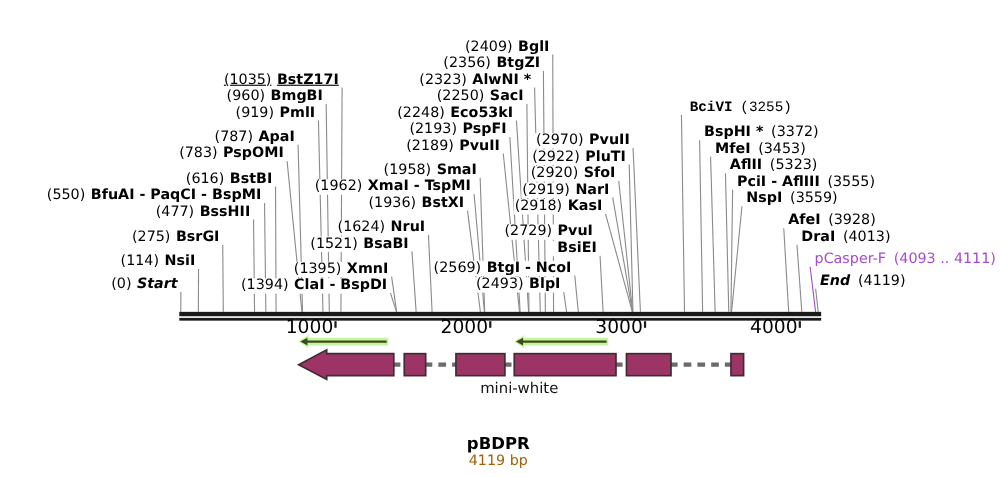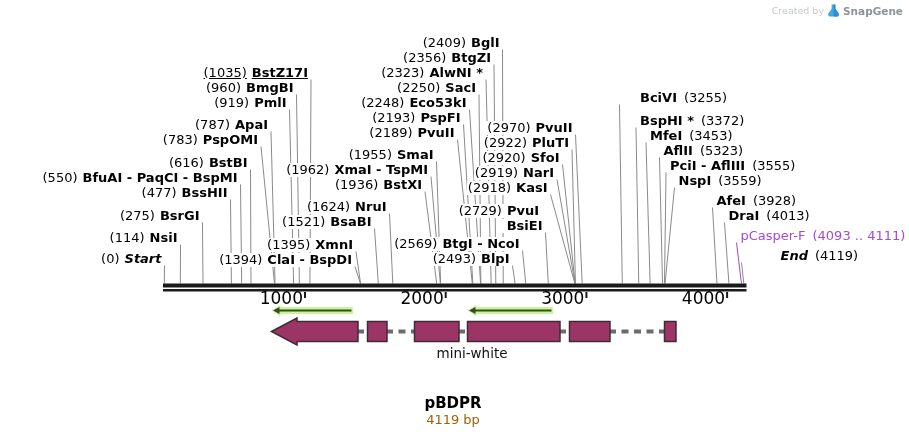--- a/index.html
+++ b/index.html
@@ -104,60 +104,50 @@
       <div class="site-label left" style="top: 118px; right: 640px;"><span class="pos">(787)</span><span class="name">ApaI</span></div>
       <div class="site-label left" style="top: 96px; right: 621.5px;"><span class="pos">(919)</span><span class="name">PmlI</span></div>
       <div class="site-label left" style="top: 81px; right: 614.5px;"><span class="pos">(960)</span><span class="name">BmgBI</span></div>
       <div class="site-label left" style="top: 66px; right: 600px; text-decoration: underline;"><span class="pos">(1035)</span><span class="name">BstZ17I</span></div>
       <div class="site-label left" style="top: 253px; right: 556px;"><span class="pos">(1394)</span><span class="name">ClaI - BspDI</span></div>
       <div class="site-label left" style="top: 238px; right: 555px;"><span class="pos">(1395)</span><span class="name">XmnI</span></div>
       <div class="site-label left" style="top: 215px; right: 536.5px;"><span class="pos">(1521)</span><span class="name">BsaBI</span></div>
       <div class="site-label left" style="top: 200px; right: 521.5px;"><span class="pos">(1624)</span><span class="name">NruI</span></div>
       <div class="site-label left" style="top: 178px; right: 486px; margin-left: 39px;"><span class="pos">(1936)</span><span class="name">BstXI</span></div>
       <div class="site-label left" style="top: 163px; right: 480px;"><span class="pos">(1962)</span><span class="name">XmaI - TspMI</span></div>
-      <div class="site-label left" style="top: 148px; right: 474.5px;"><span class="pos">(1955)</span><span class="name">SmaI</span></div>
+      <div class="site-label left" style="top: 148px; right: 474.5px;"><span class="pos">(1958)</span><span class="name">SmaI</span></div>
       <div class="site-label left" style="top: 126px; right: 453.5px;"><span class="pos">(2189)</span><span class="name">PvuII</span></div>
       <div class="site-label left" style="top: 111px; right: 447.5px;"><span class="pos">(2193)</span><span class="name">PspFI</span></div>
       <div class="site-label left" style="top: 96px; right: 441.5px;"><span class="pos">(2248)</span><span class="name">Eco53kI</span></div>
       <div class="site-label left" style="top: 81px; right: 432px;"><span class="pos">(2250)</span><span class="name">SacI</span></div>
       <div class="site-label left" style="top: 66px; right: 425px;"><span class="pos">(2323)</span><span class="name">AlwNI *</span></div>
       <div class="site-label left" style="top: 51px; right: 417px;"><span class="pos">(2356)</span><span class="name">BtgZI</span></div>
       <div class="site-label left" style="top: 36px; right: 408.5px;"><span class="pos">(2409)</span><span class="name">BglI</span></div>
       <div class="site-label left" style="top: 252px; right: 398.5px;"><span class="pos">(2493)</span><span class="name">BlpI</span></div>
       <div class="site-label left" style="top: 237px; right: 388.5px;"><span class="pos">(2569)</span><span class="name">BtgI - NcoI</span></div>
       <div class="site-label left" style="top: 204px; right: 369px;"><span class="pos">(2729)</span><span class="name">PvuI</span></div>
       <div class="site-label left" style="top: 219px; right: 365.5px;"><span class="name">BsiEI</span></div>
       <div class="site-label left" style="top: 181px; right: 360.5px;"><span class="pos">(2918)</span><span class="name">KasI</span></div>
       <div class="site-label left" style="top: 166px; right: 354px;"><span class="pos">(2919)</span><span class="name">NarI</span></div>
       <div class="site-label left" style="top: 151px; right: 348.5px;"><span class="pos">(2920)</span><span class="name">SfoI</span></div>
       <div class="site-label left" style="top: 136px; right: 339px;"><span class="pos">(2922)</span><span class="name">PluTI</span></div>
       <div class="site-label left" style="top: 121px; right: 335.5px;"><span class="pos">(2970)</span><span class="name">PvuII</span></div>
-      <div class="site-label right" style="top: 91px; left: 639px;"><span class="name">BciVI</span><span class="pos">(3255)</span></div>
+      <div class="site-label right" style="top: 91px; left: 626px; font-family: Liberation Mono, monospace;"><span class="name">BciVI</span><span class="pos">(3255)</span></div>
       <div class="site-label right" style="top: 114px; left: 639px;"><span class="name">BspHI *</span><span class="pos">(3372)</span></div>
       <div class="site-label right" style="top: 129px; left: 649px;"><span class="name">MfeI</span><span class="pos">(3453)</span></div>
       <div class="site-label right" style="top: 144px; left: 662.5px;"><span class="name">AflII</span><span class="pos">(5323)</span></div>
       <div class="site-label right" style="top: 159px; left: 669px;"><span class="name">PciI - AflIII</span><span class="pos">(3555)</span></div>
       <div class="site-label right" style="top: 174px; left: 677.5px;"><span class="name">NspI</span><span class="pos">(3559)</span></div>
       <div class="site-label right" style="top: 194px; left: 715.5px;"><span class="name">AfeI</span><span class="pos">(3928)</span></div>
       <div class="site-label right" style="top: 209px; left: 727.5px;"><span class="name">DraI</span><span class="pos">(4013)</span></div>
       <div class="site-label right nb" style="color: rgb(166, 74, 208); top: 229px; left: 739.5px;"><span class="name">pCasper-F</span><span class="pos">(4093 .. 4111)</span></div>
-      <div class="site-label right it" style="top: 249px; left: 744.5px; margin-left: 35px;"><span class="name">End</span><span class="pos">(4119)</span></div>
+      <div class="site-label right it" style="top: 249px; left: 744.5px;"><span class="name">End</span><span class="pos">(4119)</span></div>
       <div class="tick-label" style="top: 292px; right: 606px;">1000</div>
       <div class="tick-label" style="top: 292px; right: 465.3px;">2000</div>
       <div class="tick-label" style="top: 292px; right: 324.6px;">3000</div>
       <div class="tick-label" style="top: 292px; right: 183.9px;">4000</div>
     </div>
 
   <div class="gene-label" style="left: 472px; top: 345px;">mini-white</div>
   <div class="map-title" style="left: 453px; top: 394px;">pBDPR</div>
   <div class="map-size" style="left: 453px; top: 412px;">4119 bp</div>
 
-  <div class="watermark">
-    <span class="wm-prefix">Created by</span>
-    <span style="display:inline-flex;">
-      <svg width="11" height="13" viewBox="0 0 11 13">
-        <path d="M3.6 0.5 h3.8 v4.2 l3.1 4.5 c0.9 1.4 0 3.3 -1.6 3.3 H2.1 c-1.6 0 -2.5 -1.9 -1.6 -3.3 L3.6 4.7 Z" fill="#41abe1"></path>
-        <path d="M5.5 0.5 h1.9 v4.2 l3.1 4.5 c0.9 1.4 0 3.3 -1.6 3.3 H5.5 Z" fill="#2f8fd0"></path>
-      </svg>
-    </span>
-    <span class="wm-brand">SnapGene</span>
-  </div>
 </div>
 
 </body></html>

